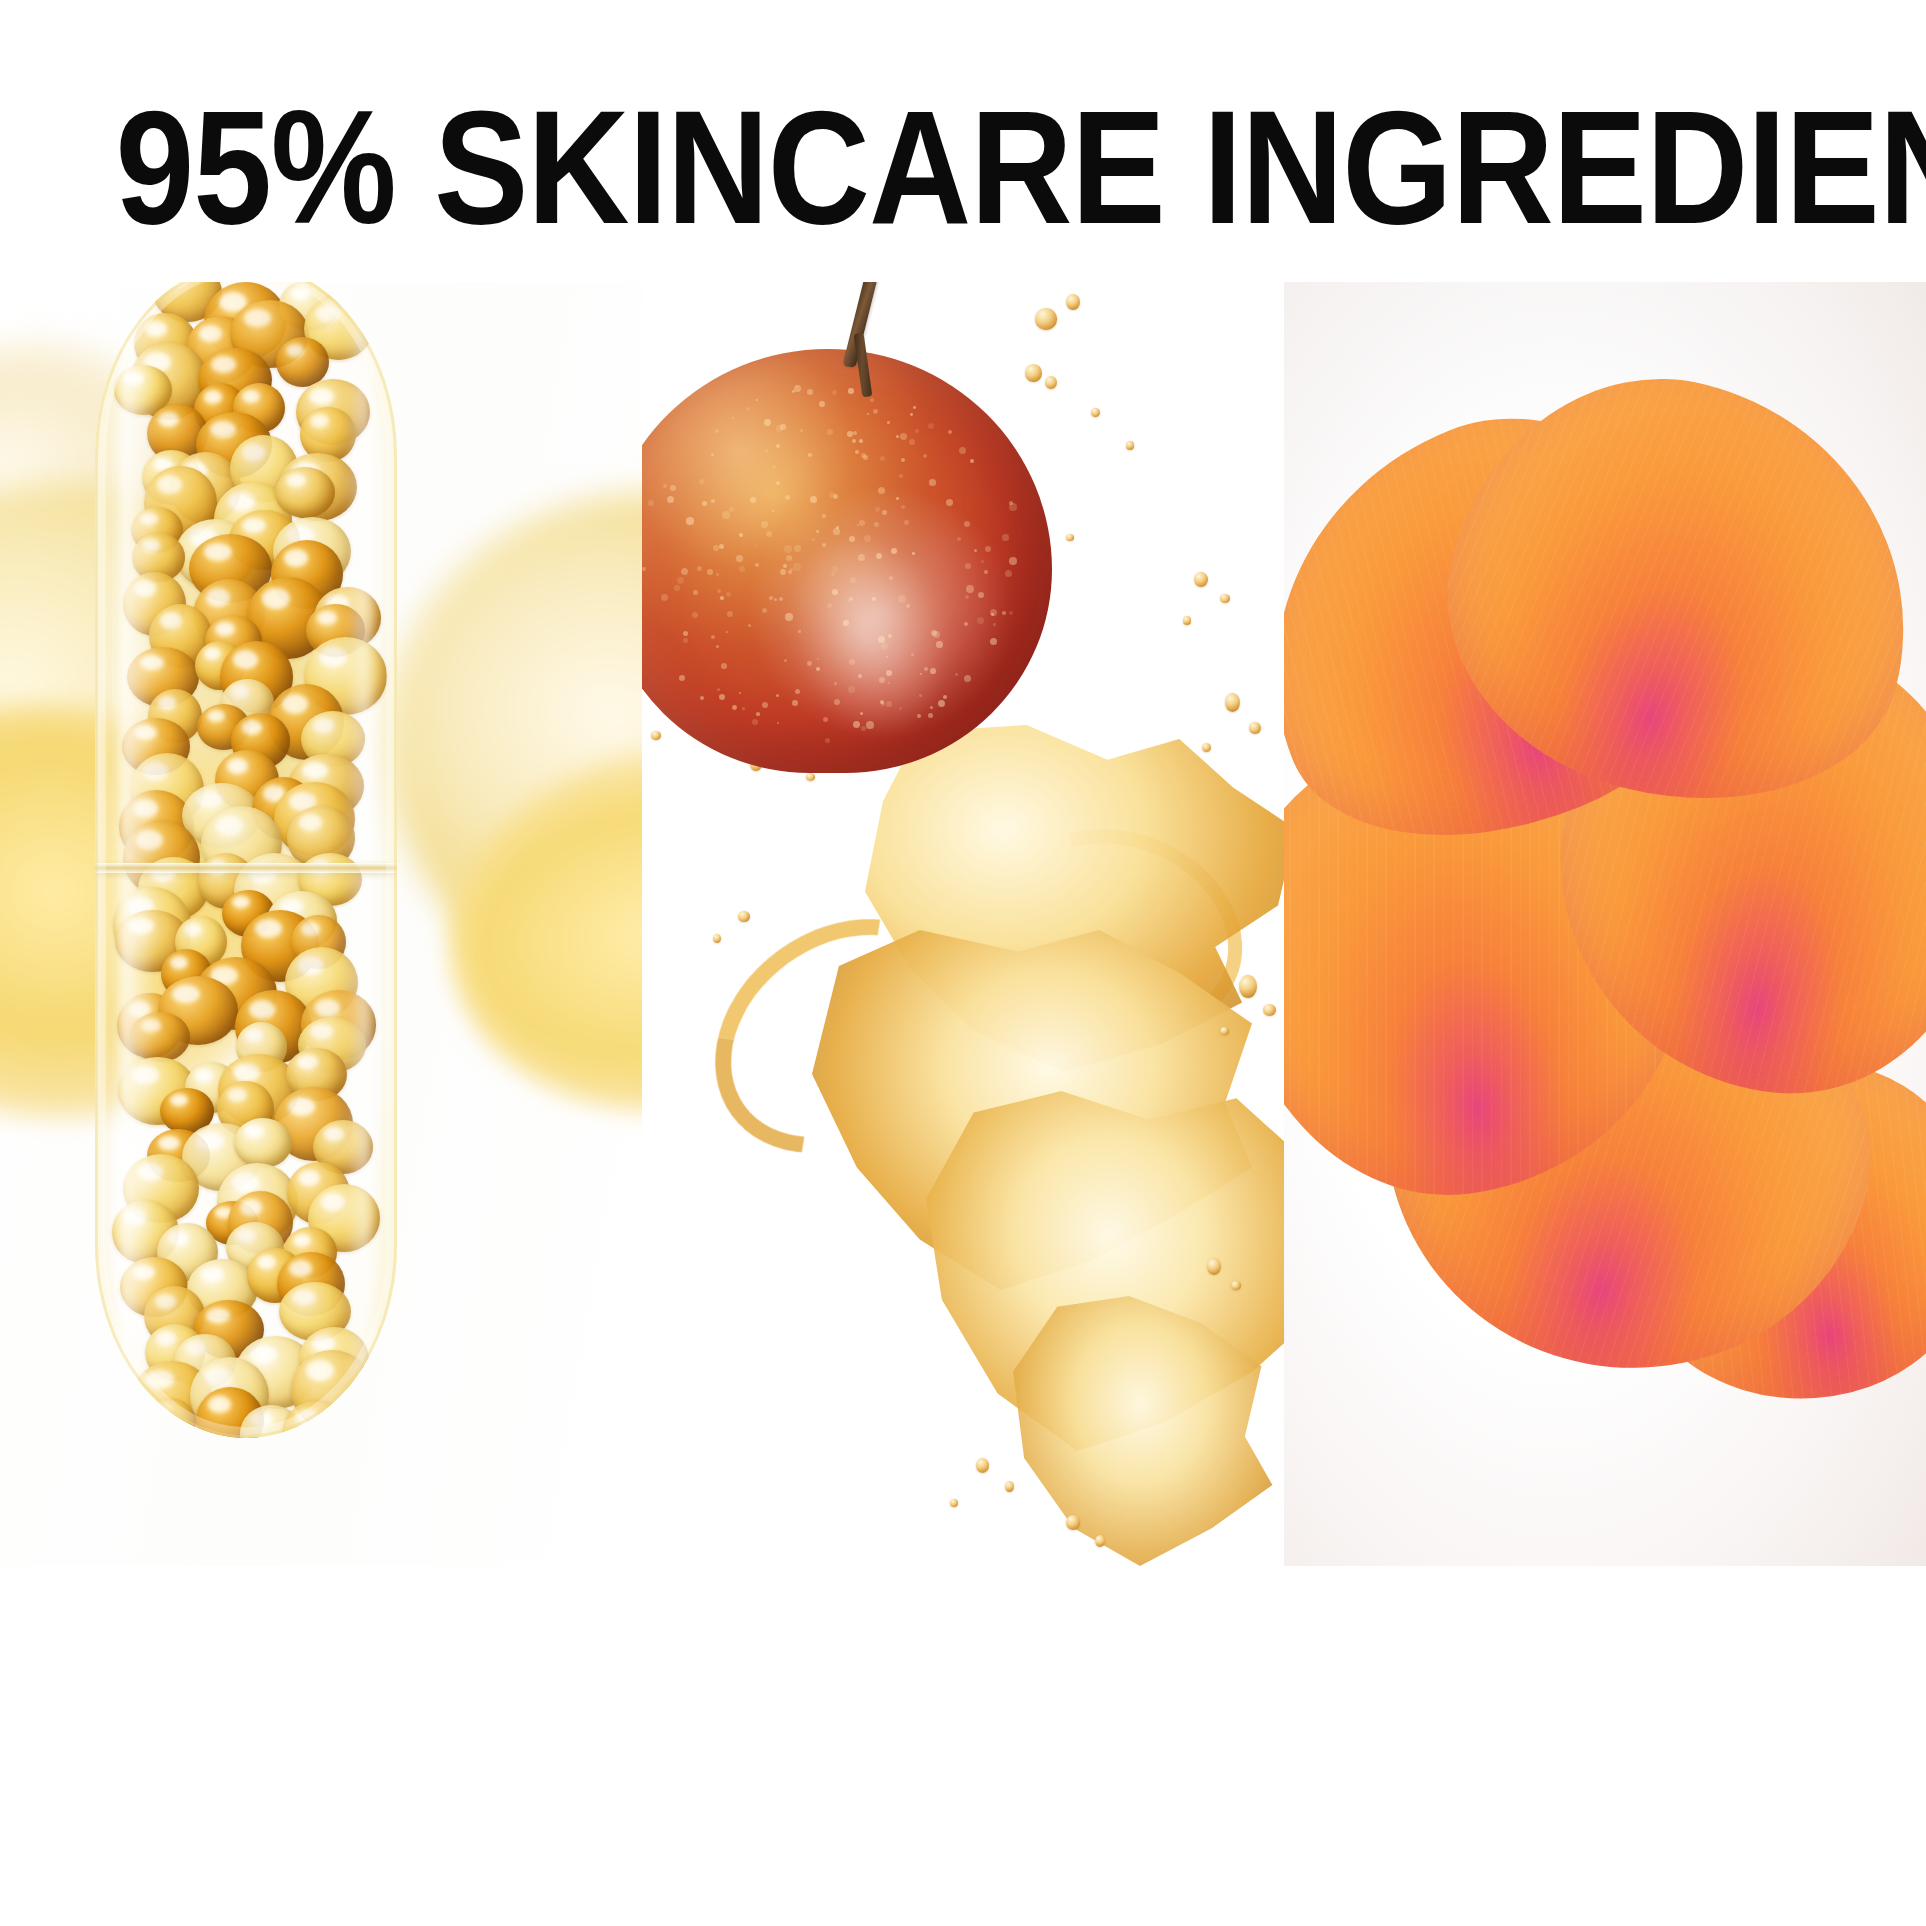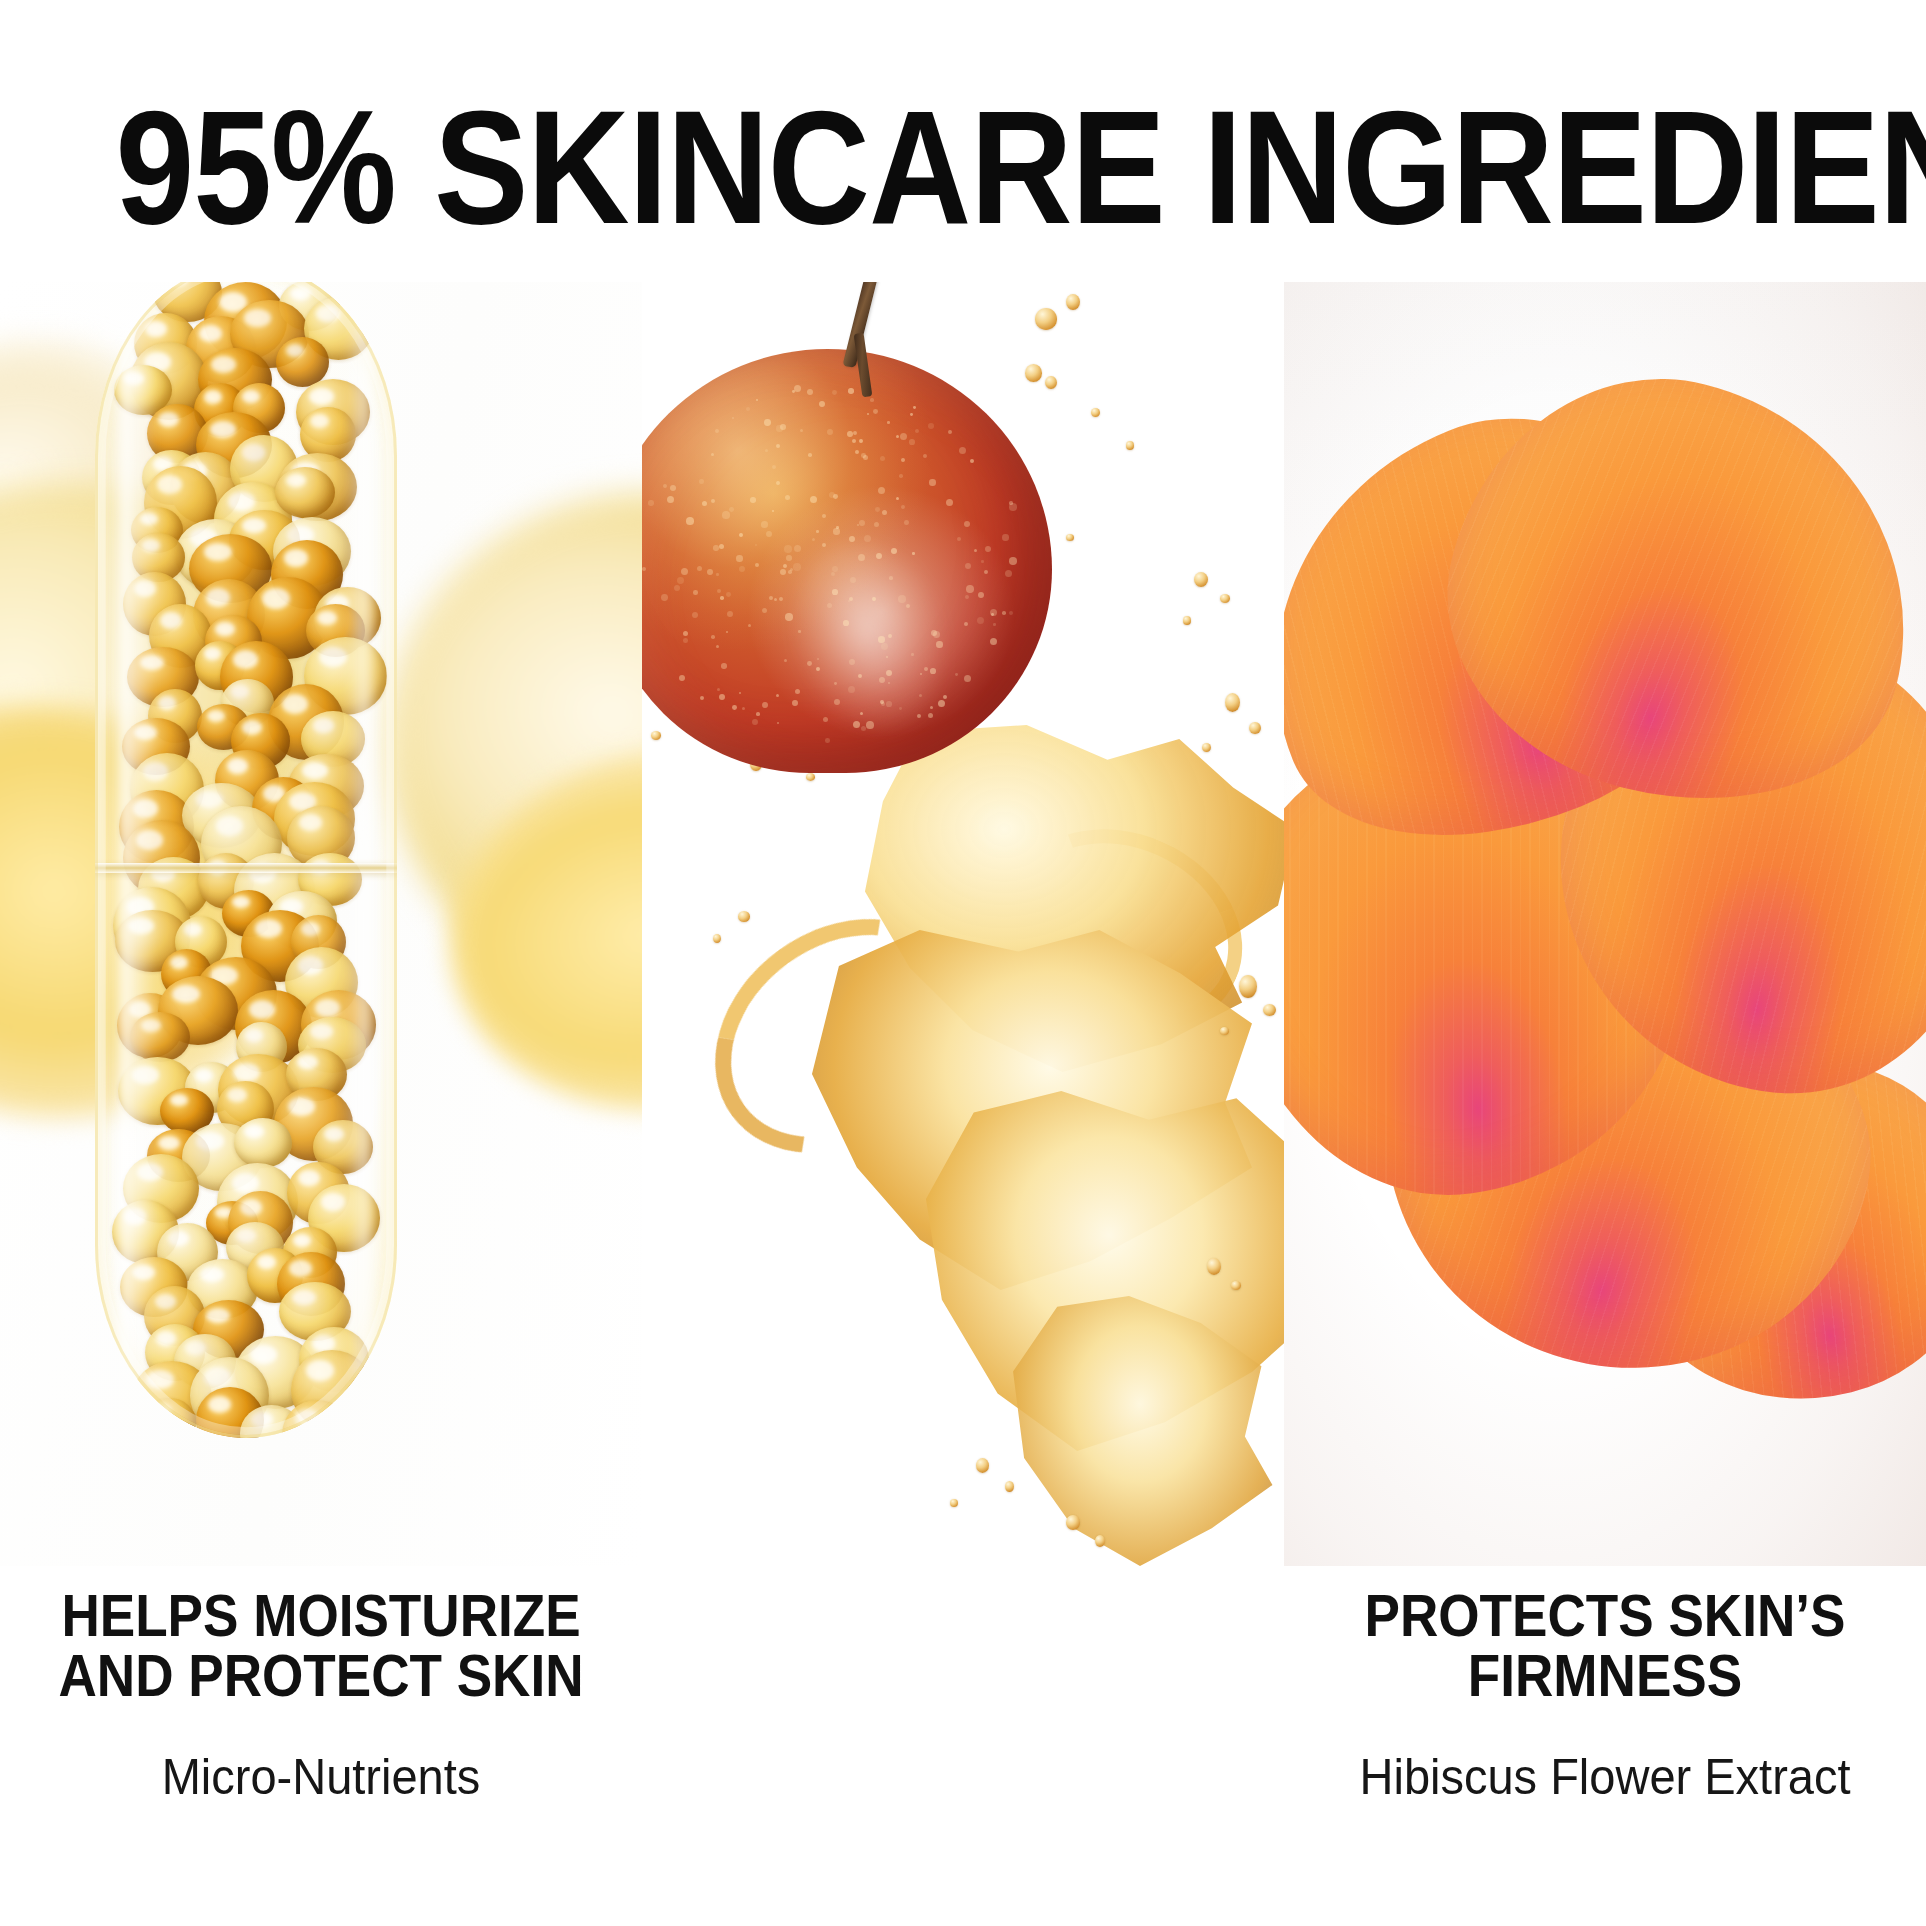--- a/index.html
+++ b/index.html
@@ -420,27 +420,20 @@
               <div class="bead" style="left: 145px; top: 1142px; width: 63px; height: 57px; background: radial-gradient(circle at 34% 28%, rgb(255, 251, 232) 0%, rgb(247, 227, 154) 42%, rgb(221, 181, 72) 86%, rgba(120, 70, 8, 0.9) 100%); box-shadow: rgba(120, 70, 10, 0.34) -3.9px -5.1px 9px inset, rgba(150, 100, 20, 0.22) 0px 1.3px 3.9px; opacity: 0.88;"></div>
               <div class="bead" style="left: 187px; top: 1137px; width: 71px; height: 68px; background: radial-gradient(circle at 34% 28%, rgb(255, 234, 168) 0%, rgb(240, 194, 74) 42%, rgb(192, 124, 16) 86%, rgba(120, 70, 8, 0.9) 100%); box-shadow: rgba(120, 70, 10, 0.34) -3.9px -5.1px 9px inset, rgba(150, 100, 20, 0.22) 0px 1.3px 3.9px; opacity: 0.88;"></div>
             </div>
           <div class="capsule-hl"></div>
           <div class="capsule-hl2"></div>
           <div class="capsule-seam"></div>
           <div class="capsule-rim"></div>
         </div>
       </div>
 
-      <div class="caption">
-        <div class="cap-head">
-          <span>HELPS MOISTURIZE</span>
-          <span class="l2">AND PROTECT SKIN</span>
-        </div>
-        <div class="cap-sub">Micro-Nutrients</div>
-      </div>
     </div>
 
     <div class="col col-2">
       <div class="panel tintB">
         <div class="splash" id="splash-drops">
           <div class="sp arc1"></div>
           <div class="sp arc2"></div>
           <div class="sp sheet1"></div>
           <div class="sp sheet2"></div>
           <div class="sp sheet3"></div>
@@ -851,24 +844,17 @@
           <div class="stigma-pad"></div>
           <div class="hib-shadow"></div>
         <div class="lobe" style="left: 564px; top: 460px; width: 35px; height: 31px;"></div>
             <div class="lobe" style="left: 595px; top: 453px; width: 33px; height: 29.5px;"></div>
             <div class="lobe" style="left: 573px; top: 491px; width: 35px; height: 31px;"></div>
             <div class="lobe" style="left: 604px; top: 483px; width: 31px; height: 28px;"></div>
             <div class="lobe" style="left: 588px; top: 508px; width: 32px; height: 29.5px;"></div>
           </div>
       </div>
 
-      <div class="caption">
-        <div class="cap-head">
-          <span>PROTECTS SKIN’S</span>
-          <span class="l2">FIRMNESS</span>
-        </div>
-        <div class="cap-sub">Hibiscus Flower Extract</div>
-      </div>
     </div>
 
   </div>
 </div>
 
 
 </body></html>

